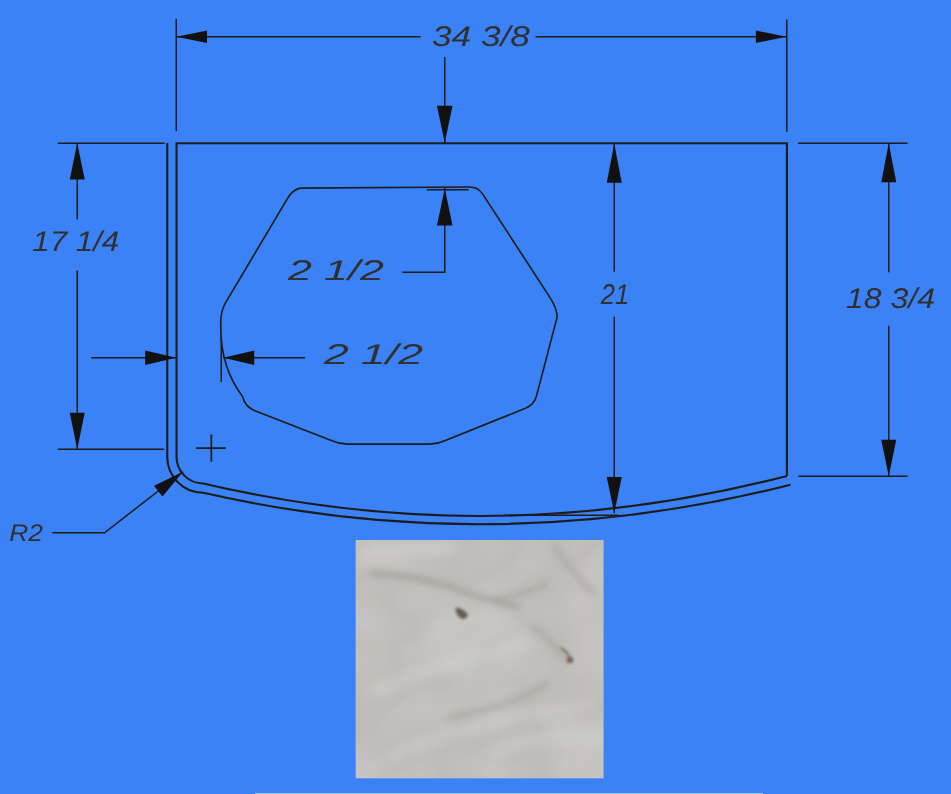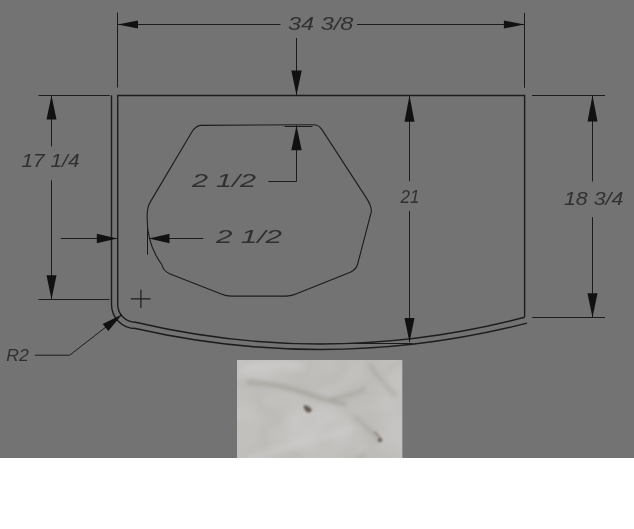--- a/index.html
+++ b/index.html
@@ -1,16 +1,16 @@
 <!DOCTYPE html>
 <html><head>
 <meta charset="utf-8">
 <style>
   html,body{margin:0;padding:0;background:#ffffff;}
-  .page{position:relative;width:634px;height:458px;background:#737373;overflow:hidden;text-align:center;}
+  .page{position:relative;width:634px;height:529px;background:#3b82f6;overflow:hidden;text-align:center;}
   svg{position:absolute;left:0;top:0;}
   text{font-family:"Liberation Sans",sans-serif;font-style:italic;fill:#303030;}
 </style>
 </head>
 <body>
 <div class="page">
 <svg width="634" height="529" viewBox="0 0 634 529">
   <defs>
     <clipPath id="swatchclip">
           <rect x="237" y="360" width="165.5" height="159"></rect>

